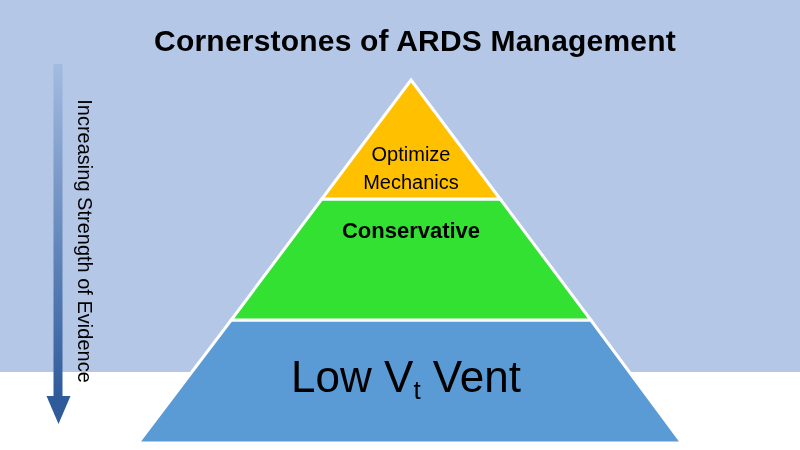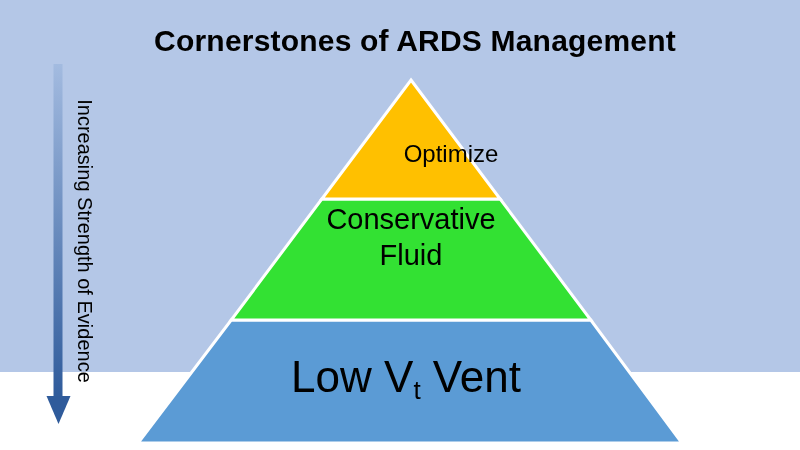--- a/index.html
+++ b/index.html
@@ -39,22 +39,22 @@
     transform: translate(-50%, -50%) rotate(90deg);
     white-space: nowrap;
     font-size: 20px;
   }
   .tier-text {
     position: absolute;
     transform: translateX(-50%);
     text-align: center;
     white-space: nowrap;
   }
-  .tier-text.top    { left: 411px; top: 140px; font-size: 24px; line-height: 28px; margin-left: 40px; }
-  .tier-text.middle { left: 411px; top: 201px; font-size: 29px; line-height: 36px; }
+  .tier-text.top    { left: 411px; top: 140px; font-size: 20px; line-height: 28px; }
+  .tier-text.middle { left: 411px; top: 213px; font-size: 22px; line-height: 36px; font-weight: bold; }
   .tier-text.bottom { left: 406px; top: 351px; font-size: 44px; line-height: 52px; }
   .tier-text.bottom sub {
     font-size: 26px;
     line-height: 0;
     vertical-align: baseline;
     position: relative;
     top: 7px;
   }
 </style>
 </head>
@@ -79,24 +79,24 @@
 
     <polygon class="tier" points="231.2,320 590.8,320 682,443 138,443" fill="#5B9BD5"></polygon>
     <polygon class="tier" points="321.8,199 500.2,199 590.8,320 231.2,320" fill="#33E133"></polygon>
     <polygon class="tier" points="411,80 500.2,199 321.8,199" fill="#FFC000"></polygon>
   </svg>
 
   <div class="rotated-label">Increasing Strength of Evidence</div>
 
   <div class="tier-text top">
     <div>Optimize</div>
+    <div>Mechanics</div>
   </div>
 
   <div class="tier-text middle">
     <div>Conservative</div>
-    <div>Fluid</div>
   </div>
 
   <div class="tier-text bottom">
     <span>Low V</span><sub>t</sub><span> Vent</span>
   </div>
 
 </div>
 
 </body></html>

